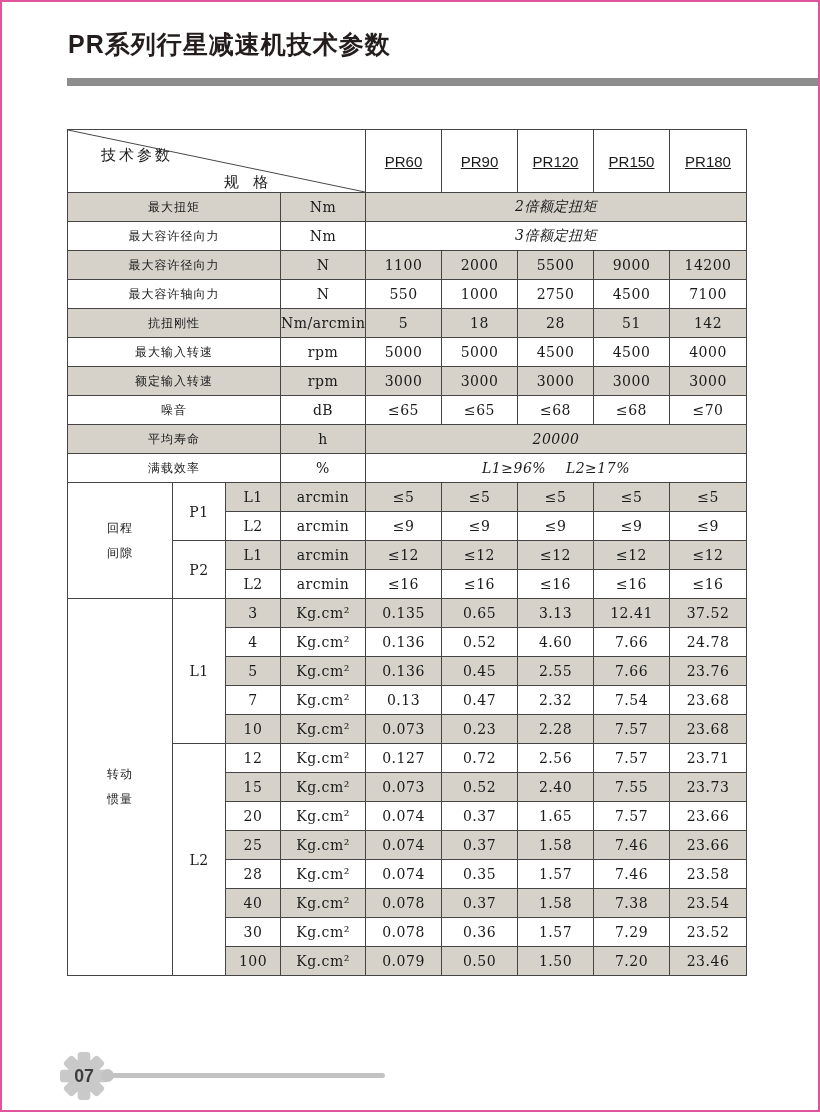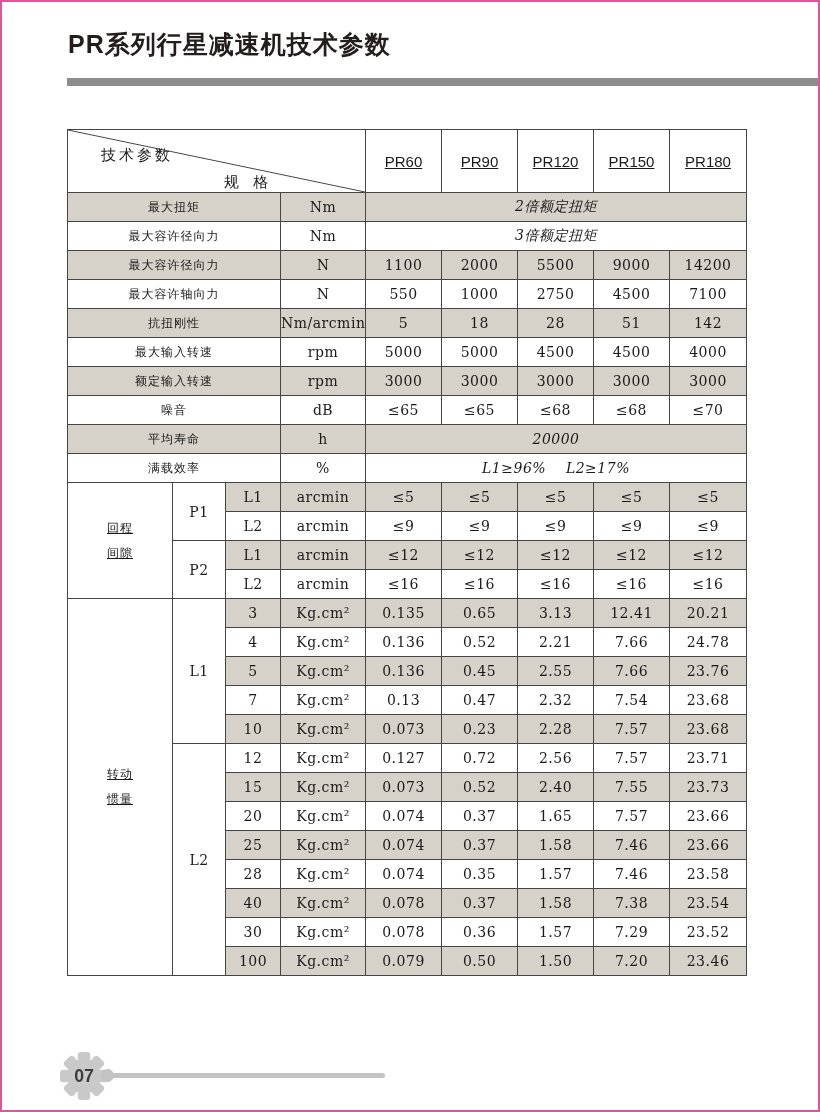--- a/index.html
+++ b/index.html
@@ -27,21 +27,21 @@
     border:1px solid var(--table-line, #454545);
     text-align:center; vertical-align:middle; overflow:hidden;
     height:29px; padding:0; font-weight:normal;
   }
   tr.header-row td, tr.header-row th { height:63px; background:#fff; }
   th.model { font-size:15px; font-family:"Liberation Sans", sans-serif;text-decoration:underline; }
   .cjk { font-size:12px; letter-spacing:1px; }
   .num { font-family:"DejaVu Serif", serif; font-size:14px; letter-spacing:0.5px; }
   .shaded { background:var(--row-gray, #d6d2ca); }
   .span-val { white-space:pre;font-style:italic; }
-  .group div { line-height:25px;text-decoration:underline; }
+  .group div { line-height:25px; }
   .diag { position:relative; padding:0; }
   .diag svg.diagline { position:absolute; left:0; top:0; width:100%; height:100%; display:block; }
   .diag .spec-label { position:absolute; left:156px; top:13px; font-size:15px; letter-spacing:5px; white-space:nowrap;margin-top:30px; }
   .diag .param-label { position:absolute; left:33px; bottom:27px; font-size:15px; letter-spacing:3px; white-space:nowrap;margin-top:44px; }
   .footer-line {
     position:absolute; left:109px; top:1071px; width:274px; height:5px;
     background:#c3c3c3; border-radius:3px;
   }
   .footer-dot {
     position:absolute; left:99px; top:1067px; width:13px; height:13px;
@@ -207,28 +207,28 @@
             <div>转动</div>
             <div>惯量</div>
           </td>
           <td class="num" rowspan="5">L1</td>
           <td class="num shaded">3</td>
           <td class="num shaded">Kg.cm²</td>
           <td class="num shaded">0.135</td>
           <td class="num shaded">0.65</td>
           <td class="num shaded">3.13</td>
           <td class="num shaded">12.41</td>
-          <td class="num shaded">20.21</td>
+          <td class="num shaded">37.52</td>
         </tr>
         <tr>
           <td class="num">4</td>
           <td class="num">Kg.cm²</td>
           <td class="num">0.136</td>
           <td class="num">0.52</td>
-          <td class="num">2.21</td>
+          <td class="num">4.60</td>
           <td class="num">7.66</td>
           <td class="num">24.78</td>
         </tr>
         <tr>
           <td class="num shaded">5</td>
           <td class="num shaded">Kg.cm²</td>
           <td class="num shaded">0.136</td>
           <td class="num shaded">0.45</td>
           <td class="num shaded">2.55</td>
           <td class="num shaded">7.66</td>

